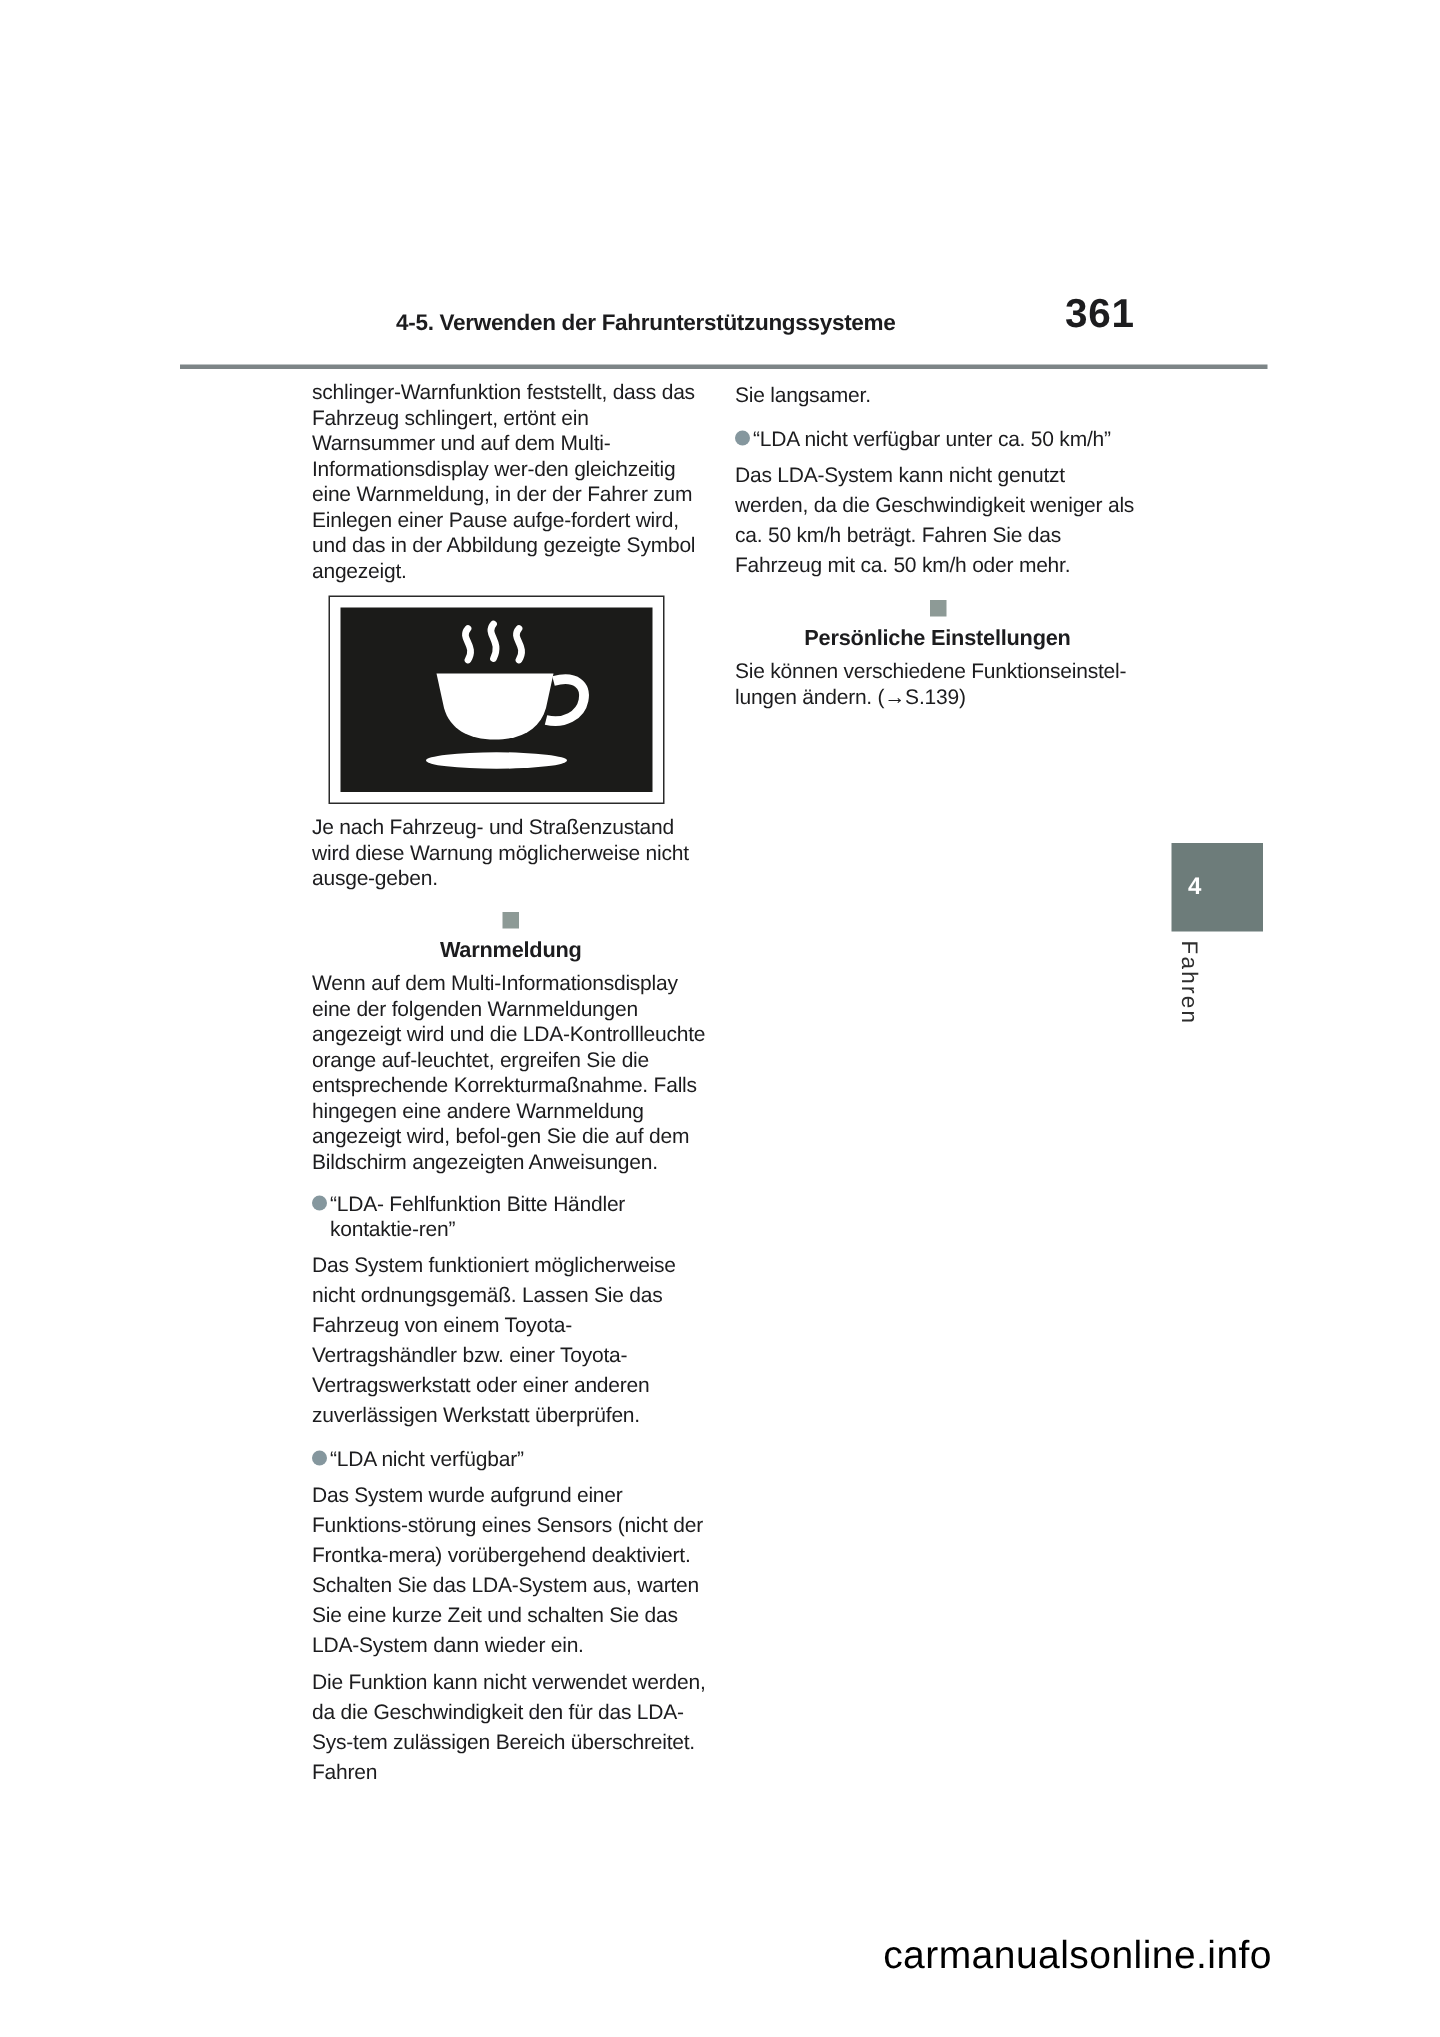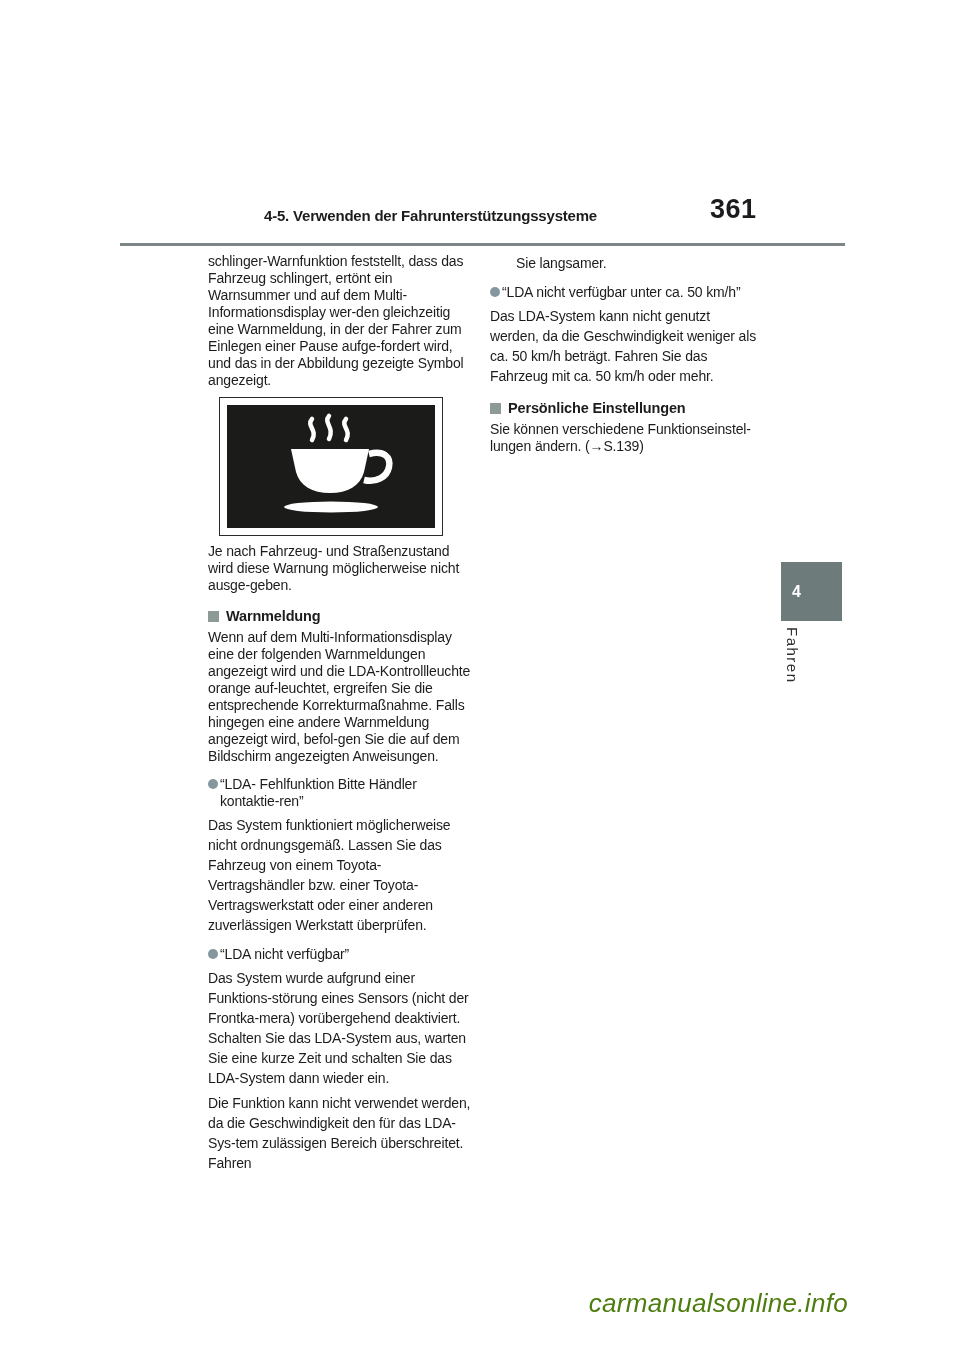--- a/index.html
+++ b/index.html
@@ -29,21 +29,21 @@
   .col-left  { left:208px; width:265px; }
   .col-right { left:490px; width:270px; }
 
   .body { line-height:17px; text-align:left; }
   .tight  { line-height:17px; }
   .spaced { line-height:20px; margin-top:5px; }
 
   .sect-h {
     display:flex; align-items:center; gap:7px;
     margin-top:14px; margin-bottom:5px;
-    font-weight:bold; font-size:14.5px;
+    font-weight:bold; font-size:14.5px;flex-direction:column;
   }
   .sq { width:11px; height:11px; background:#8d9a96; flex:0 0 auto; }
 
   .bullet-item { display:flex; gap:2px; margin-top:11px; line-height:17px; }
   .dot {
     width:10px; height:10px; border-radius:50%;
     background:#85979e; flex:0 0 auto; margin-top:3px;
   }
 
   
@@ -62,21 +62,21 @@
     background:#6d7c7a; color:#ffffff; font-weight:bold; font-size:16px;
     display:flex; align-items:center; padding-left:11px;
   }
   .chapter-label {
     position:absolute; left:784px; top:627px;
     writing-mode:vertical-rl; font-size:15px; color:#2e2e2e; letter-spacing:1.5px;
   }
 
   .watermark {
     position:absolute; top:1288px; right:14px;
-    font-size:26px; color:#4d7c0f; letter-spacing:0.3px;font-style:italic;
+    font-size:26px; color:#000000; letter-spacing:0.3px;
   }
 </style>
 </head>
 <body>
 
 <div class="page">
 
   <span class="hdr-title">4-5. Verwenden der Fahrunterstützungssysteme</span>
   <span class="hdr-num">361</span>
   <div class="hdr-rule"></div>
@@ -120,21 +120,21 @@
       <span>“LDA nicht verfügbar”</span>
     </div>
     <p class="body spaced">Das System wurde aufgrund einer Funktions-störung eines Sensors (nicht der Frontka-mera) vorübergehend deaktiviert. Schalten Sie das LDA-System aus, warten Sie eine kurze Zeit und schalten Sie das LDA-System dann wieder ein.</p>
 
     <p class="body spaced">Die Funktion kann nicht verwendet werden, da die Geschwindigkeit den für das LDA-Sys-tem zulässigen Bereich überschreitet. Fahren</p>
 
   </div>
 
   <div class="col col-right">
 
-    <p class="body spaced" style="margin-top:0;margin-left:26px;">Sie langsamer.</p>
+    <p class="body spaced" style="margin-top:0;">Sie langsamer.</p>
 
     <div class="bullet-item">
       <span class="dot"></span>
       <span>“LDA nicht verfügbar unter ca. 50 km/h”</span>
     </div>
     <p class="body spaced">Das LDA-System kann nicht genutzt werden, da die Geschwindigkeit weniger als ca. 50 km/h beträgt. Fahren Sie das Fahrzeug mit ca. 50 km/h oder mehr.</p>
 
     <div class="sect-h">
       <span class="sq"></span>
       <span>Persönliche Einstellungen</span>

